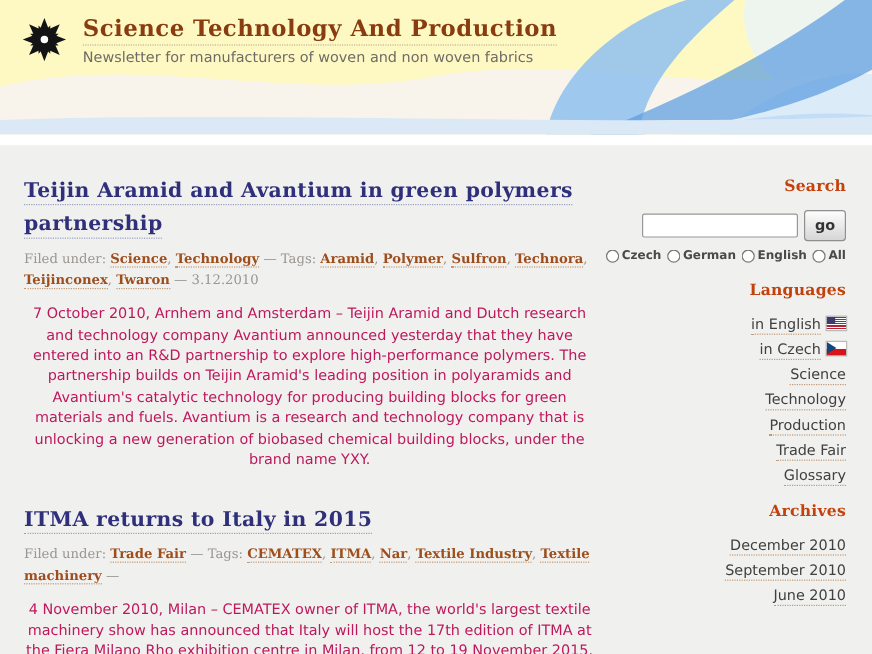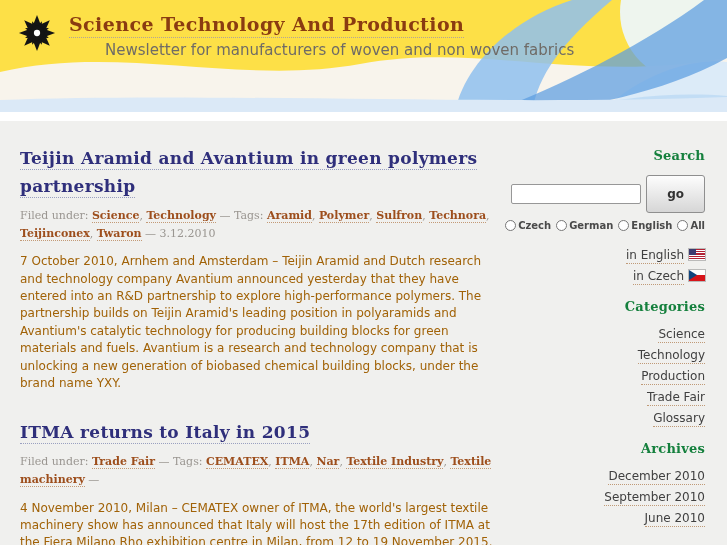--- a/index.html
+++ b/index.html
@@ -3,31 +3,31 @@
 <meta charset="utf-8">
 <style>
   html,body{margin:0;padding:0;}
   body{
     width:727px;height:545px;overflow:hidden;background:#fff;
     font-family:"DejaVu Sans","Liberation Sans",sans-serif;
     -webkit-font-smoothing:antialiased;
   }
 
   
-  .header{position:relative;height:112px;background:#fde047;overflow:hidden;}
+  .header{position:relative;height:112px;background:#fef9c3;overflow:hidden;}
   .waves{position:absolute;top:0;left:0;width:727px;height:112px;}
   .brand{position:absolute;left:18px;top:13px;display:flex;gap:13px;align-items:flex-start;z-index:2;}
   .logo{display:block;text-decoration:none;}
   .brand-text a{text-decoration:none;}
   .site-title{
     font-family:"DejaVu Serif","Liberation Serif",serif;
     font-size:19px;font-weight:bold;color:#8a3c11;letter-spacing:.4px;
     display:inline-block;border-bottom:1px dotted #b3a496;padding-bottom:2px;
   }
-  .tagline{font-size:15px;color:#6f6b66;margin-top:3px;margin-left:36px;}
+  .tagline{font-size:12px;color:#6f6b66;margin-top:3px;}
 
   
   .content{display:flex;background:#f0f0ee;margin-top:9px;height:424px;align-items:stretch;}
   .main{flex:1;padding:21px 6px 0 20px;box-sizing:border-box;}
 
   
   .post{margin-bottom:24px;}
   .post:nth-of-type(3){margin-top:26px;}
   .post-title{margin:0 0 9px;font-weight:normal;}
   .post-title a{
@@ -37,35 +37,35 @@
   }
   .post-meta{
     margin:0 0 11px;max-width:480px;
     font-family:"DejaVu Serif","Liberation Serif",serif;
     font-size:11px;color:#9a9691;line-height:1.6;
   }
   .meta-link{
     color:#9d4e1c;font-weight:bold;text-decoration:none;
     border-bottom:1px dotted #c39a76;padding-bottom:0;
   }
-  .post-body{margin:0;max-width:476px;font-size:12px;color:#a16207;line-height:1.45;}
+  .post-body{margin:0;max-width:476px;font-size:12px;color:#be185d;line-height:1.45;text-align:center;}
 
   
   .sidebar{width:192px;box-sizing:border-box;padding:27px 22px 0 0;text-align:right;}
   .side-heading{
     font-family:"DejaVu Serif","Liberation Serif",serif;
-    font-size:13px;font-weight:bold;color:#15803d;margin:0 0 12px;letter-spacing:.2px;
+    font-size:13px;font-weight:bold;color:#c2410c;margin:0 0 12px;letter-spacing:.2px;
   }
   .search-row{display:flex;justify-content:flex-end;gap:5px;margin-bottom:7px;align-items:center;}
   .search-input{
     width:122px;height:18px;border:1px solid #979797;background:#fff;
     border-radius:2px;padding:0 3px;font-size:12px;box-sizing:content-box;
   }
   .go-btn{
-    height:38px;padding:0 20px;font-size:12px;font-weight:bold;color:#333;
+    height:26px;padding:0 8px;font-size:12px;font-weight:bold;color:#333;
     background:linear-gradient(#fdfdfd,#d6d6d6);border:1px solid #8f8f8f;border-radius:3px;
     font-family:"DejaVu Sans","Liberation Sans",sans-serif;cursor:pointer;
   }
   .radio-row{
     display:flex;justify-content:flex-end;gap:5px;align-items:center;
     font-size:10px;font-weight:bold;color:#4a4a4a;margin-bottom:16px;white-space:nowrap;
   }
   .radio-row label{display:flex;align-items:center;gap:2px;cursor:pointer;}
   input[type=radio]{width:11px;height:11px;margin:0;}
   .side-heading.mt{margin-top:16px;}
@@ -178,26 +178,26 @@
         <label>
           <input type="radio" name="lang-filter" style="">
           <span>English</span>
         </label>
         <label>
           <input type="radio" name="lang-filter" style="">
           <span>All</span>
         </label>
       </div>
 
+    <h3 class="side-heading mt">Languages</h3>
     <div id="language-list">
         <div class="side-item"><a class="side-link" href="#">in English</a><span class="flag us"></span></div>
         <div class="side-item"><a class="side-link" href="#">in Czech</a><span class="flag cz"></span></div>
       </div>
 
-    <h3 class="side-heading mt">Categories</h3>
     <div id="category-list">
         <div class="side-item"><a class="side-link" href="#">Science</a></div>
         <div class="side-item"><a class="side-link" href="#">Technology</a></div>
         <div class="side-item"><a class="side-link" href="#">Production</a></div>
         <div class="side-item"><a class="side-link" href="#">Trade Fair</a></div>
         <div class="side-item"><a class="side-link" href="#">Glossary</a></div>
       </div>
 
     <h3 class="side-heading mt">Archives</h3>
     <div id="archive-list">

